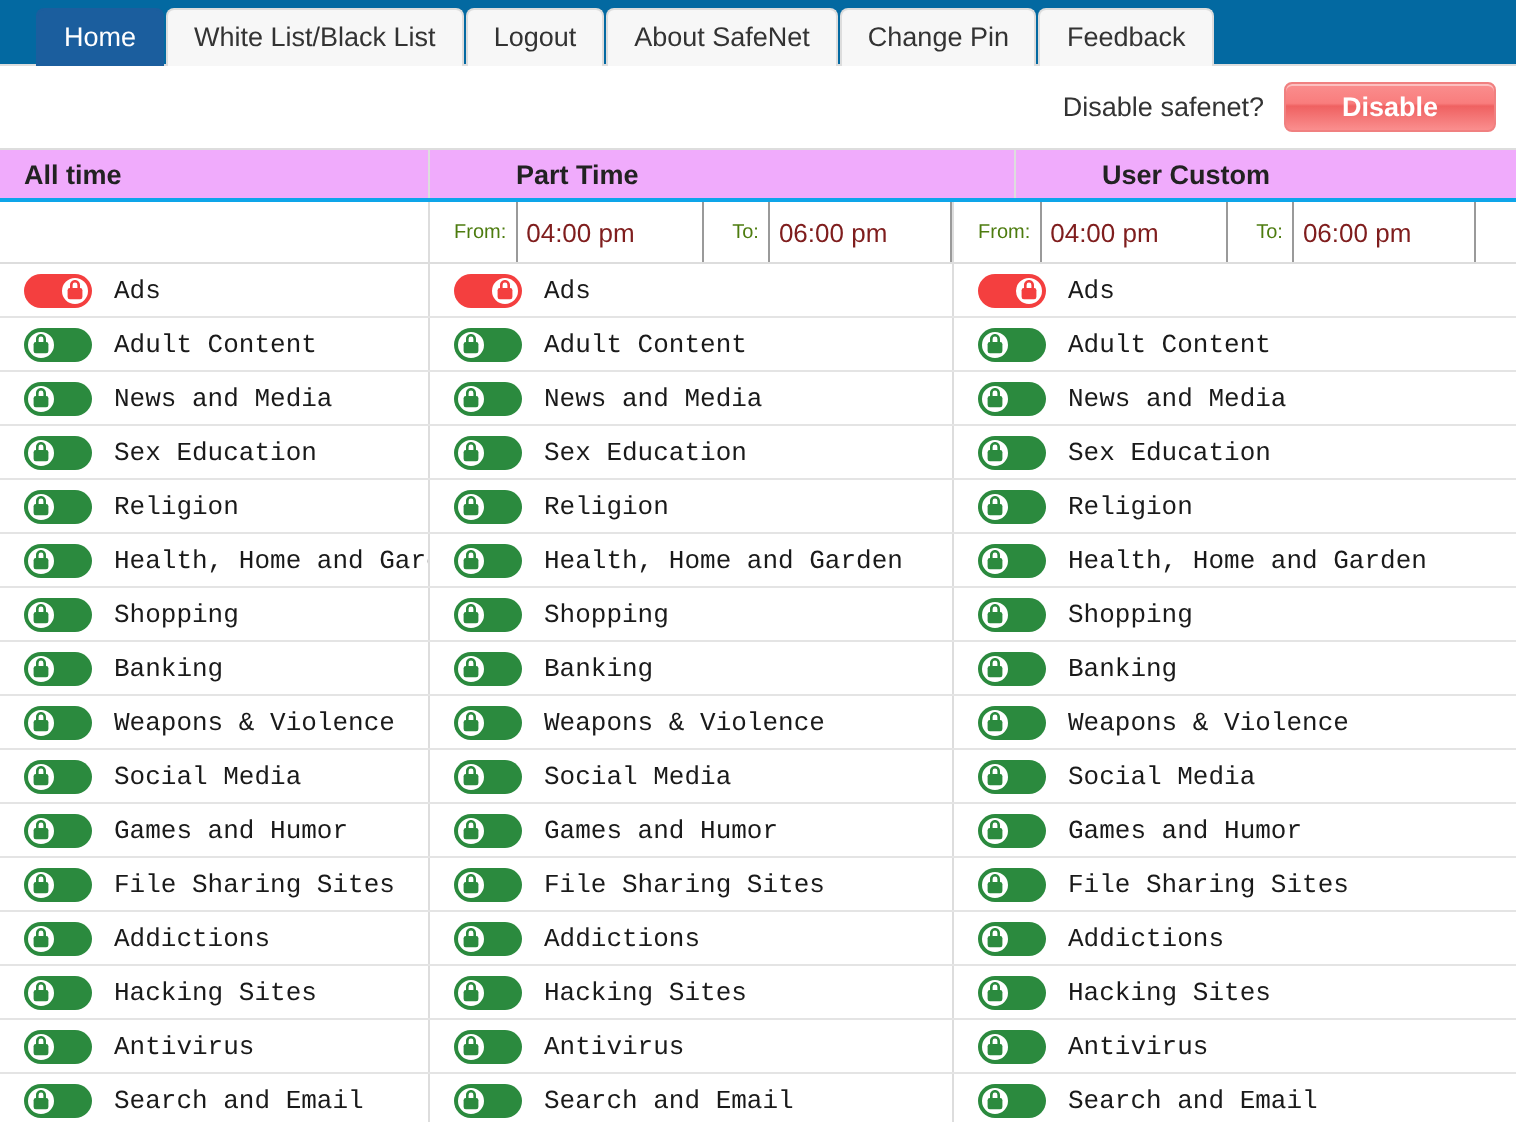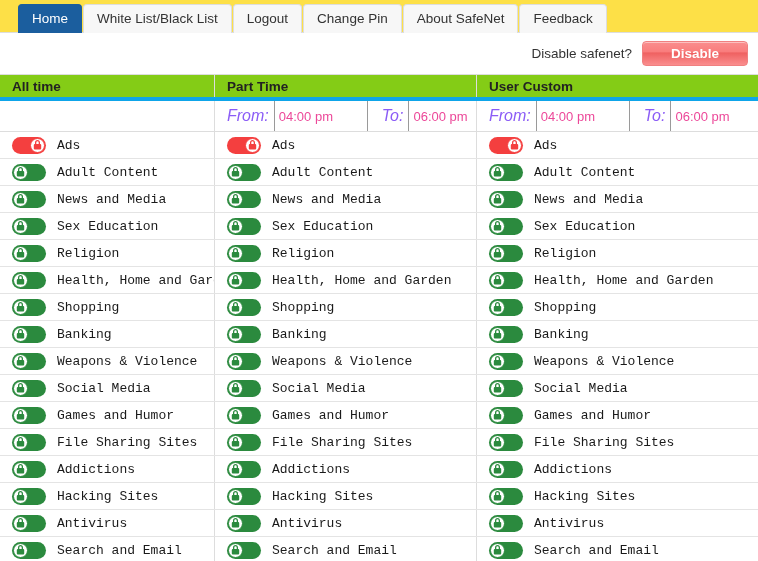--- a/index.html
+++ b/index.html
@@ -12,21 +12,21 @@
   }
 
   
   .tabbar {
     position: relative;
     height: 33px;
     padding-left: 18px;
     display: flex;
     align-items: flex-end;
     border-bottom: 1px solid #dddddd;
-    background: #fde047;
+    background: #0369a1;
   }
   .tab {
     height: 29px;
     line-height: 28px;
     padding: 0 13px;
     font-size: 13.5px;
     color: #333333;
     background: #f7f7f7;
     border: 1px solid #dddddd;
     border-bottom: none;
@@ -72,23 +72,24 @@
     text-align: center;
     cursor: pointer;
     box-shadow: inset 0 1px 0 rgba(255,255,255,.45);
   }
 
   
   .grid { width: 758px; }
   .hdr-row {
     display: flex;
     height: 27px;
-    background: #84cc16;
+    background: #f0abfc;
     border-top: 1px solid #dddddd;
-    border-bottom: 4px solid #0ea5e9;
+    border-bottom: 2px solid #0ea5e9;
+    gap: 31px;
   }
   .time-row {
     display: flex;
     height: 31px;
     background: #ffffff;
     border-bottom: 1px solid #dddddd;
   }
   .cat-row {
     display: flex;
     height: 27px;
@@ -108,28 +109,28 @@
   .col.c3 { width: 281px; border-right: none; }
 
   .hdr-row .col {
     font-size: 13.5px;
     font-weight: bold;
     color: #222222;
   }
   .time-row .col { font-size: 13px; color: #333333; }
   .time-row .col.c1 { }
 
-  .fl { font-size: 16px; color: #8b5cf6; margin-right: 5px; white-space: nowrap; font-style: italic; }
+  .fl { font-size: 10px; color: #4d7c0f; margin-right: 5px; white-space: nowrap; }
   .tinput {
     height: 38px;
     border: 1px solid #9a9a9a;
     background: #ffffff;
     font-family: "Liberation Sans", sans-serif;
     font-size: 13px;
-    color: #ec4899;
+    color: #7f1d1d;
     padding: 0 4px;
     outline: none;
   }
   .tinput.from { width: 94px; margin-right: 14px; }
   .tinput.to   { width: 92px; }
 
   
   .toggle {
     position: relative;
     width: 34px;
@@ -169,22 +170,22 @@
   .cat-row .col.c2 { padding-left: 12px; }
   .cat-row .col.c3 { padding-left: 12px; }
 </style>
 </head>
 <body>
 
 <div class="tabbar" id="tabbar">
     <div class="tab active">Home</div>
     <div class="tab">White List/Black List</div>
     <div class="tab">Logout</div>
+    <div class="tab">About SafeNet</div>
     <div class="tab">Change Pin</div>
-    <div class="tab">About SafeNet</div>
     <div class="tab">Feedback</div>
   </div>
 
 <div class="disable-strip">
   <span class="disable-label">Disable safenet?</span>
   <div class="disable-btn">Disable</div>
 </div>
 
 <div class="grid" id="grid">
     <div class="hdr-row">

